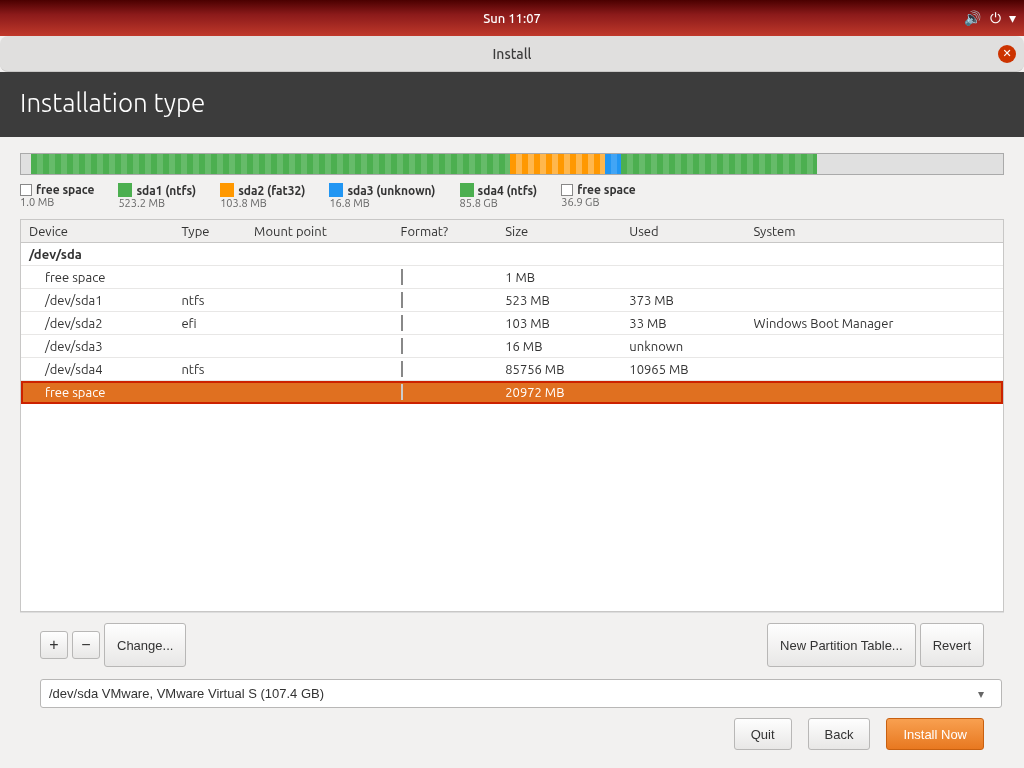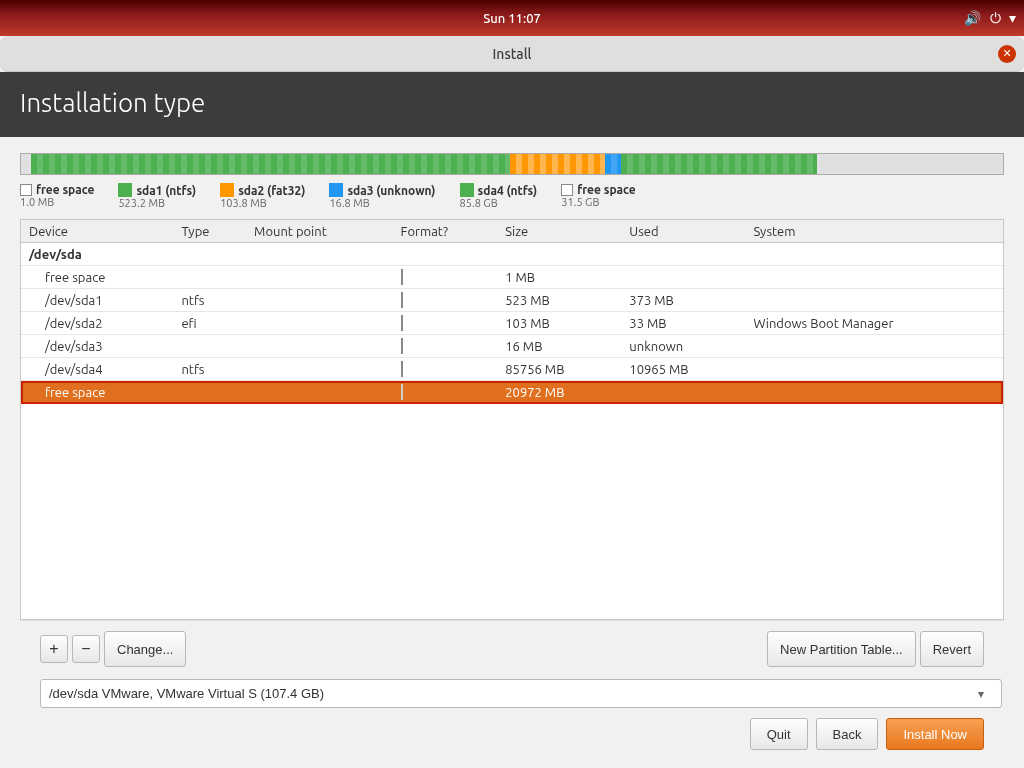--- a/index.html
+++ b/index.html
@@ -242,21 +242,21 @@
       background: linear-gradient(to bottom, #fefefe, #e8e7e6);
       border-radius: 3px;
       cursor: pointer;
       display: flex;
       align-items: center;
       justify-content: center;
       font-size: 16px;
       color: #333;
     }
     .text-btn {
-      height: 36px;
+      height: 44px;
       padding: 0 12px;
       border: 1px solid #b8b7b6;
       background: linear-gradient(to bottom, #fefefe, #e8e7e6);
       border-radius: 3px;
       cursor: pointer;
       font-size: 13px;
       color: #333;
     }
     .spacer { flex: 1; }
     .action-btn {
@@ -301,21 +301,21 @@
     .select-arrow {
       margin-left: -24px;
       pointer-events: none;
       font-size: 12px;
       color: #666;
     }
 
     .nav-buttons {
       display: flex;
       justify-content: flex-end;
-      gap: 8px;
+      gap: 16px;
       margin-top: 10px;
     }
   </style>
 </head>
 <body>
 
 <div class="system-bar">
   <span></span>
   <span class="system-bar-time">Sun 11:07</span>
   <div class="system-bar-right">
@@ -387,21 +387,21 @@
             <span class="legend-color-box" style="background:#4caf50"></span>
             <span class="legend-name">sda4 (ntfs)</span>
           </div>
           <span class="legend-size">85.8 GB</span>
         </div>
         <div class="legend-item">
           <div class="legend-label-row">
             <span class="legend-checkbox"></span>
             <span class="legend-name">free space</span>
           </div>
-          <span class="legend-size">31.5 GB</span>
+          <span class="legend-size">36.9 GB</span>
         </div>
       </div>
 
       <div class="partition-table">
         <table>
           <thead>
             <tr>
               <th>Device</th>
               <th>Type</th>
               <th>Mount point</th>

